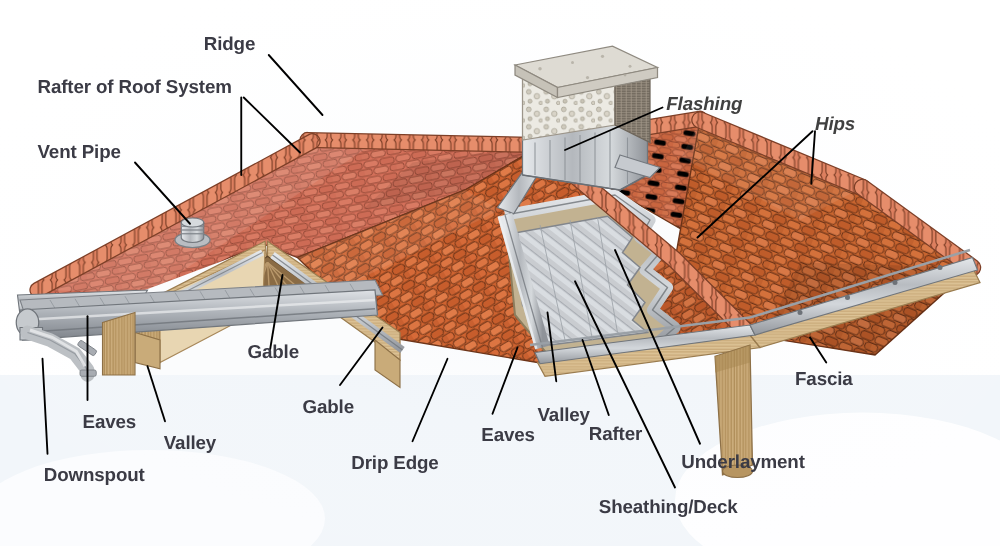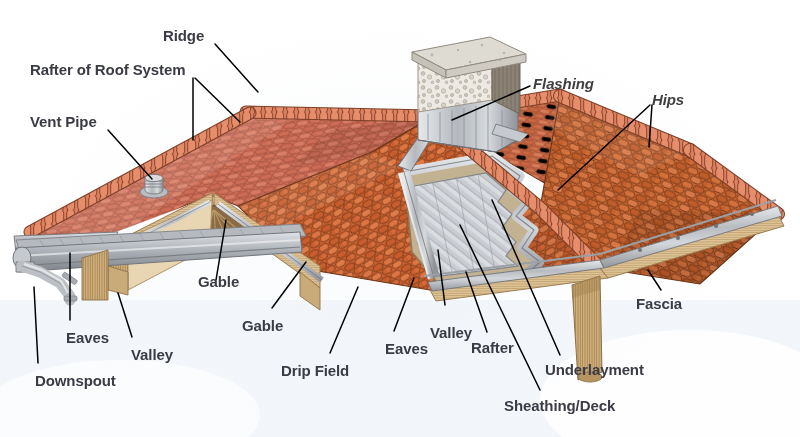--- a/index.html
+++ b/index.html
@@ -358,25 +358,25 @@
 </svg>
 
 <div id="labels">
       <div class="lbl" style="left: 163px; top: 28px;">Ridge</div>
       <div class="lbl" style="left: 30px; top: 62px;">Rafter of Roof System</div>
       <div class="lbl" style="left: 30px; top: 114px;">Vent Pipe</div>
       <div class="lbl dark" style="left: 533px; top: 76px;">Flashing</div>
       <div class="lbl dark" style="left: 652px; top: 92px;">Hips</div>
       <div class="lbl" style="left: 636px; top: 296px;">Fascia</div>
       <div class="lbl" style="left: 545px; top: 362px;">Underlayment</div>
-      <div class="lbl" style="left: 504px; top: 398px;">Sheathing/Deck</div>
+      <div class="lbl" style="left: 479px; top: 398px;">Sheathing/Deck</div>
       <div class="lbl" style="left: 471px; top: 340px;">Rafter</div>
       <div class="lbl" style="left: 430px; top: 315px; margin-top: 10px;">Valley</div>
       <div class="lbl" style="left: 385px; top: 341px;">Eaves</div>
-      <div class="lbl" style="left: 281px; top: 363px;">Drip Field</div>
+      <div class="lbl" style="left: 281px; top: 363px;">Drip Edge</div>
       <div class="lbl" style="left: 242px; top: 318px;">Gable</div>
       <div class="lbl" style="left: 178px; top: 274px; margin-left: 20px;">Gable</div>
       <div class="lbl" style="left: 131px; top: 347px;">Valley</div>
       <div class="lbl" style="left: 66px; top: 330px;">Eaves</div>
       <div class="lbl" style="left: 35px; top: 373px;">Downspout</div>
     </div>
 
 </div>
 
 </body></html>

